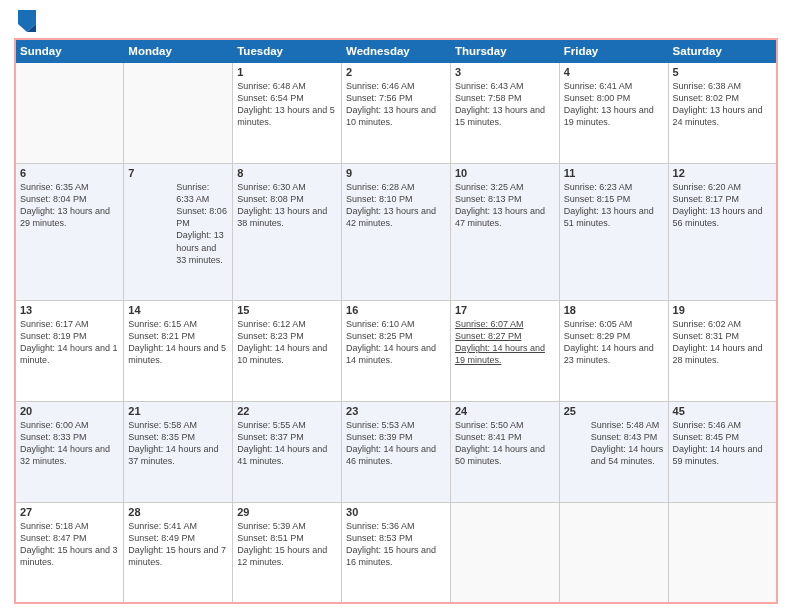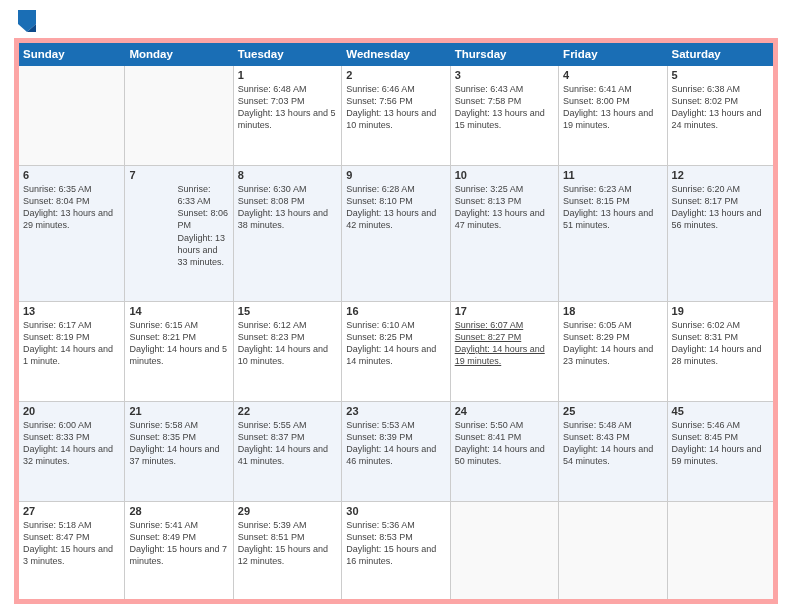--- a/index.html
+++ b/index.html
@@ -56,21 +56,21 @@
       font-weight: bold;
       color: #333;
       line-height: 1.1;
     }
     .title-sub {
       font-size: 13px;
       color: #555;
     }
     .calendar {
       flex: 1;
-      border: 5px solid #fca5a5;
+      border: 2px solid #fca5a5;
       border-collapse: collapse;
       width: 100%;
       table-layout: fixed;
     }
     .calendar th {
       background: #1a6eb5;
       color: #fff;
       font-size: 11.5px;
       font-weight: bold;
       padding: 5px 4px;
@@ -137,21 +137,21 @@
           <th>Saturday</th>
         </tr>
     </thead>
     <tbody id="calendar-body">
     <tr>
           <td class="empty"></td>
           <td class="empty"></td>
           <td>
             <div class="day-number">1</div>
             <div class="day-info" style="white-space: pre-line;">Sunrise: 6:48 AM
-Sunset: 7:03 PM
+Sunset: 6:54 PM
 Daylight: 13 hours and 5 minutes.</div>
           </td>
           <td>
             <div class="day-number">2</div>
             <div class="day-info" style="white-space: pre-line;">Sunrise: 6:46 AM
 Sunset: 7:56 PM
 Daylight: 13 hours and 10 minutes.</div>
           </td>
           <td>
             <div class="day-number">3</div>
@@ -286,21 +286,21 @@
 Daylight: 14 hours and 46 minutes.</div>
           </td>
           <td>
             <div class="day-number">24</div>
             <div class="day-info" style="white-space: pre-line;">Sunrise: 5:50 AM
 Sunset: 8:41 PM
 Daylight: 14 hours and 50 minutes.</div>
           </td>
           <td>
             <div class="day-number">25</div>
-            <div class="day-info" style="white-space: pre-line;">Sunrise: 5:48 AM
+            <div class="day-info" style="white-space: pre-line; margin-left: 27px;">Sunrise: 5:48 AM
 Sunset: 8:43 PM
 Daylight: 14 hours and 54 minutes.</div>
           </td>
           <td>
             <div class="day-number">45</div>
             <div class="day-info" style="white-space: pre-line;">Sunrise: 5:46 AM
 Sunset: 8:45 PM
 Daylight: 14 hours and 59 minutes.</div>
           </td>
         </tr>

